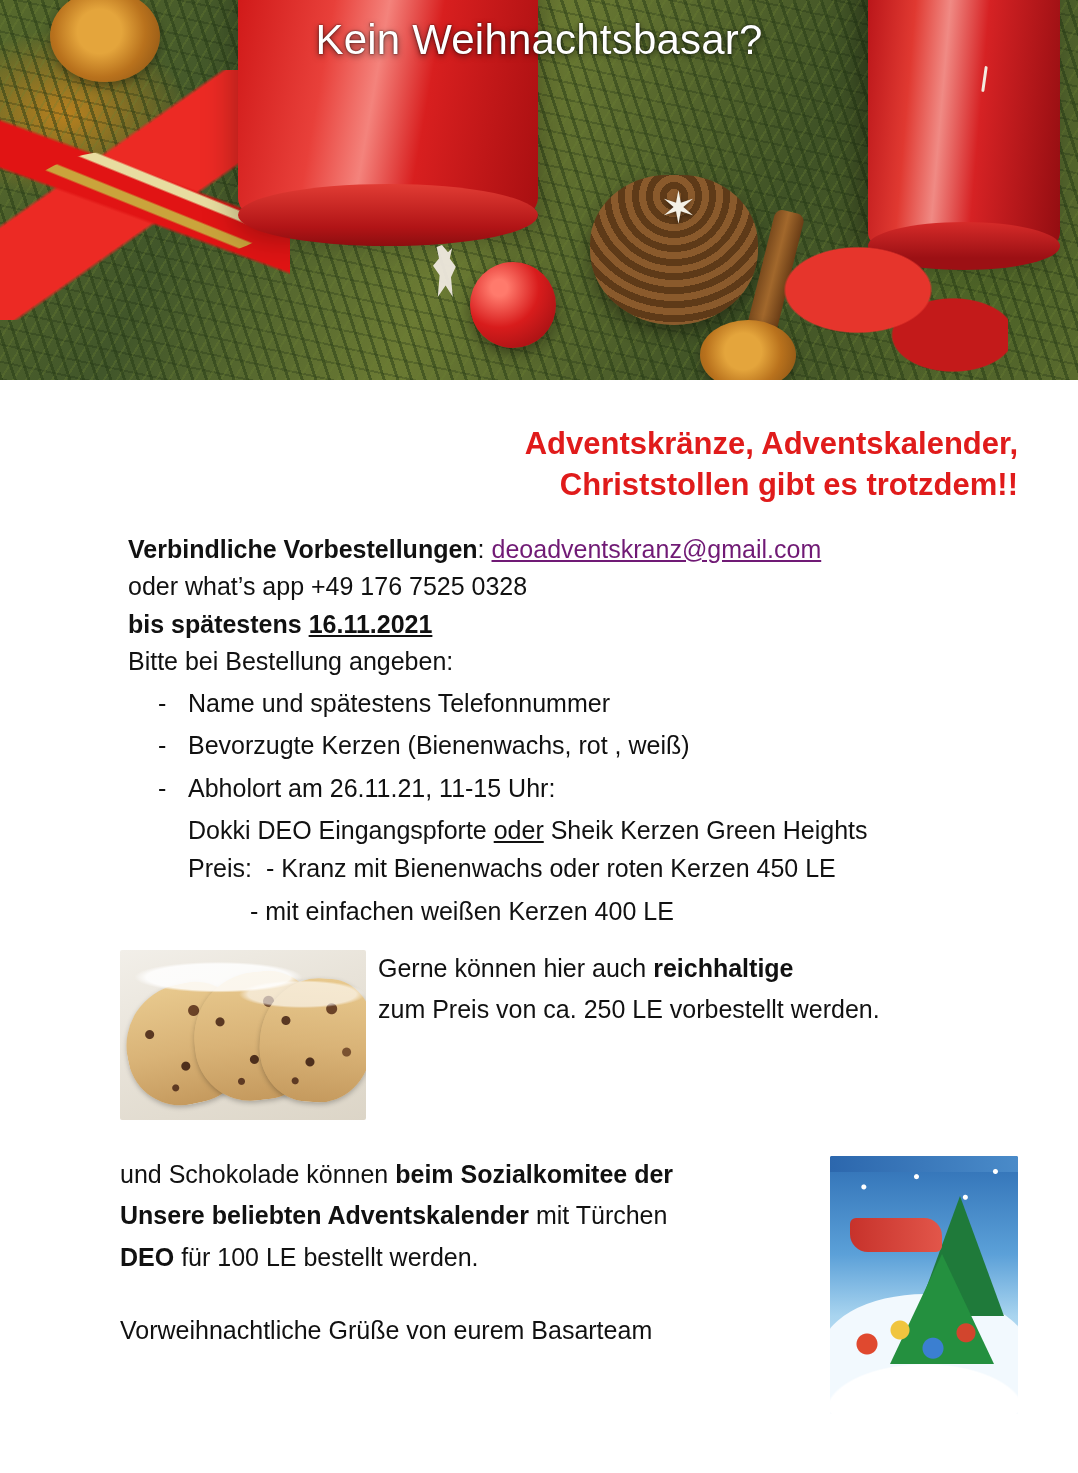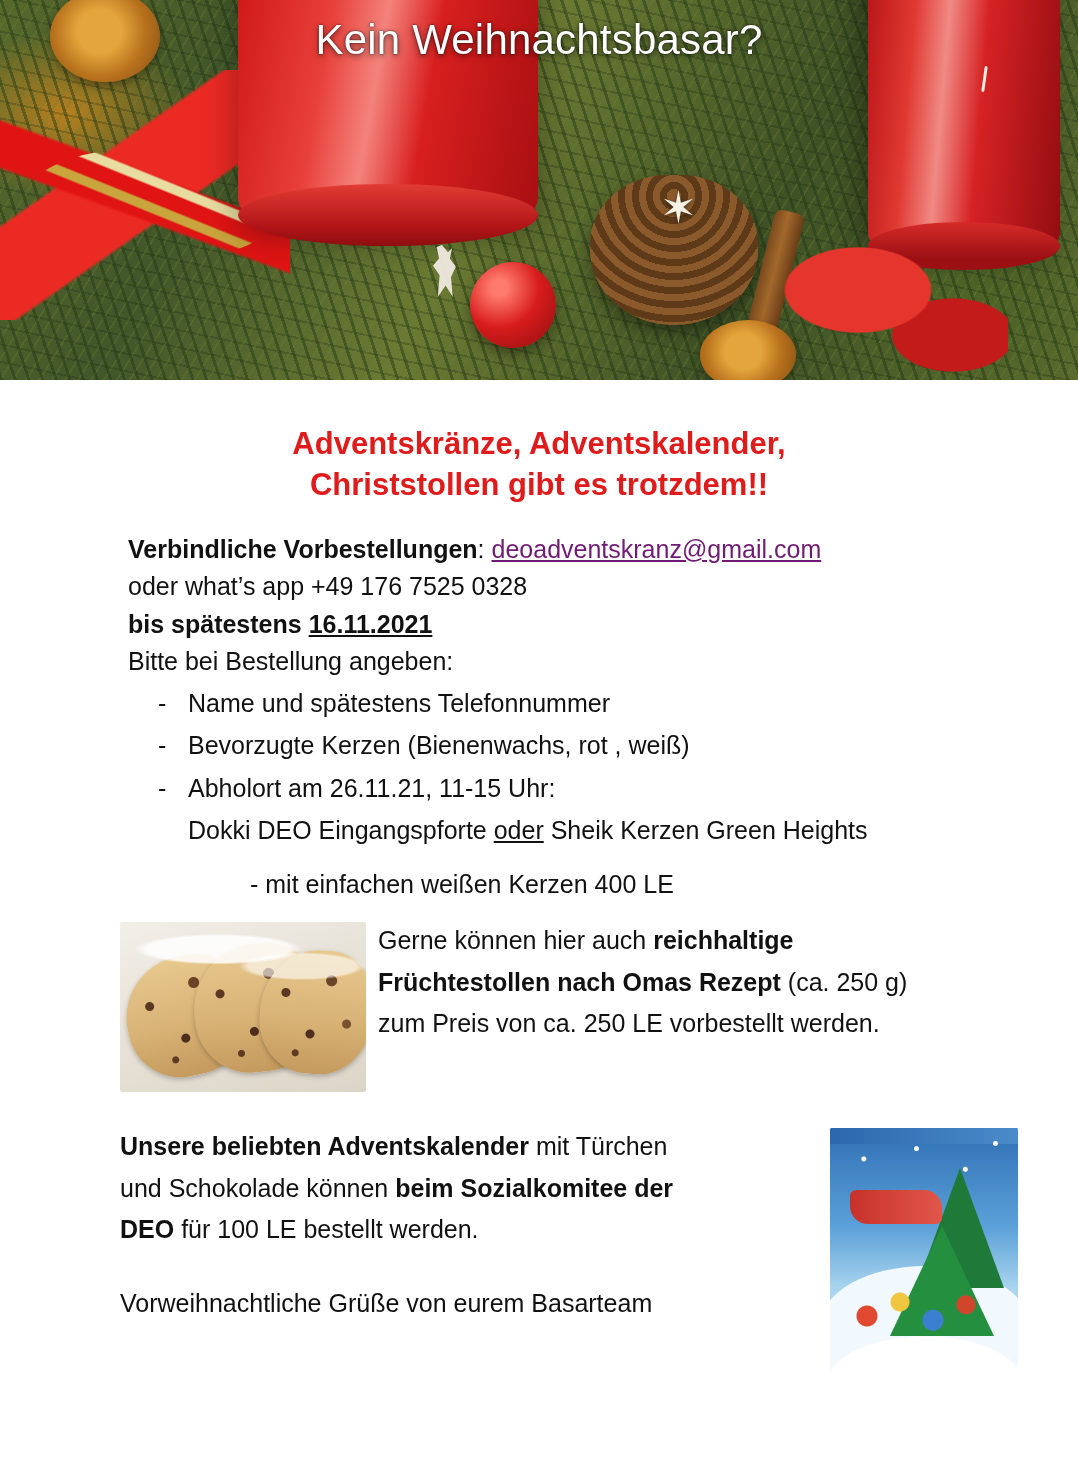--- a/index.html
+++ b/index.html
@@ -182,21 +182,21 @@
     letter-spacing: .2px;
   }
 
   
   .content {
     padding: 44px 60px 0 60px;
     font-size: 25px;
     line-height: 1.42;
   }
   .headline {
-    text-align: center;
+    text-align: right;
     color: #e01b1b;
     font-weight: bold;
     font-size: 31px;
     line-height: 1.32;
     margin: 0 0 26px 0;
   }
   .headline .l2 { display: block; }
 
   .para {
     margin: 0 0 4px 0;
@@ -229,21 +229,21 @@
     padding-left: 128px;
     margin: 2px 0;
   }
   .price-line {
     padding-left: 128px;
     margin: 2px 0;
   }
   .price-line .label { display: inline-block; min-width: 78px; }
   .price-line2 {
     padding-left: 190px;
-    margin: 18px 0;
+    margin: 8px 0;
   }
 
   
   .stollen-row {
     display: flex;
     align-items: flex-start;
     margin-top: 20px;
     padding-left: 60px;
   }
   .stollen-photo {
@@ -419,47 +419,47 @@
     <li>
       <span class="dash">-</span>
       <span>Abholort am 26.11.21, 11-15 Uhr:</span>
     </li>
   </ul>
 
   <p class="sub-line">
     <span>Dokki DEO Eingangspforte </span><span class="u">oder</span><span> Sheik Kerzen Green Heights</span>
   </p>
 
+  <p class="price-line">
+    <span class="label">Preis:</span><span>- Kranz mit Bienenwachs oder roten Kerzen 450 LE</span>
+  </p>
   <p class="price-line2">- mit einfachen weißen Kerzen 400 LE</p>
 
   <div class="stollen-row">
     <div class="stollen-photo">
       <div class="slice slice1"></div>
       <div class="slice slice2"></div>
       <div class="slice slice3"></div>
       <div class="sugar"></div>
     </div>
     <div class="stollen-text">
       <p>
         <span>Gerne können hier auch </span><b>reichhaltige</b>
       </p>
-      <p>
-        <b>Früchtestollen nach Omas Rezept</b><span> (ca. 250 g)</span>
-      </p>
       <p>zum Preis von ca. 250 LE vorbestellt werden.</p>
     </div>
   </div>
 
   <div class="calendar-row">
     <div class="calendar-text">
       <p>
-        <b>Unsere beliebten Adventskalender</b><span> mit Türchen</span>
+        <span>und Schokolade können </span><b>beim Sozialkomitee der</b>
       </p>
       <p>
-        <span>und Schokolade können </span><b>beim Sozialkomitee der</b>
+        <b>Unsere beliebten Adventskalender</b><span> mit Türchen</span>
       </p>
       <p>
         <b>DEO</b><span> für 100 LE bestellt werden.</span>
       </p>
       <p class="greeting">Vorweihnachtliche Grüße von eurem Basarteam</p>
     </div>
     <div class="calendar-photo">
       <div class="cal-top"></div>
       <div class="cal-stars"></div>
       <div class="cal-snow"></div>

